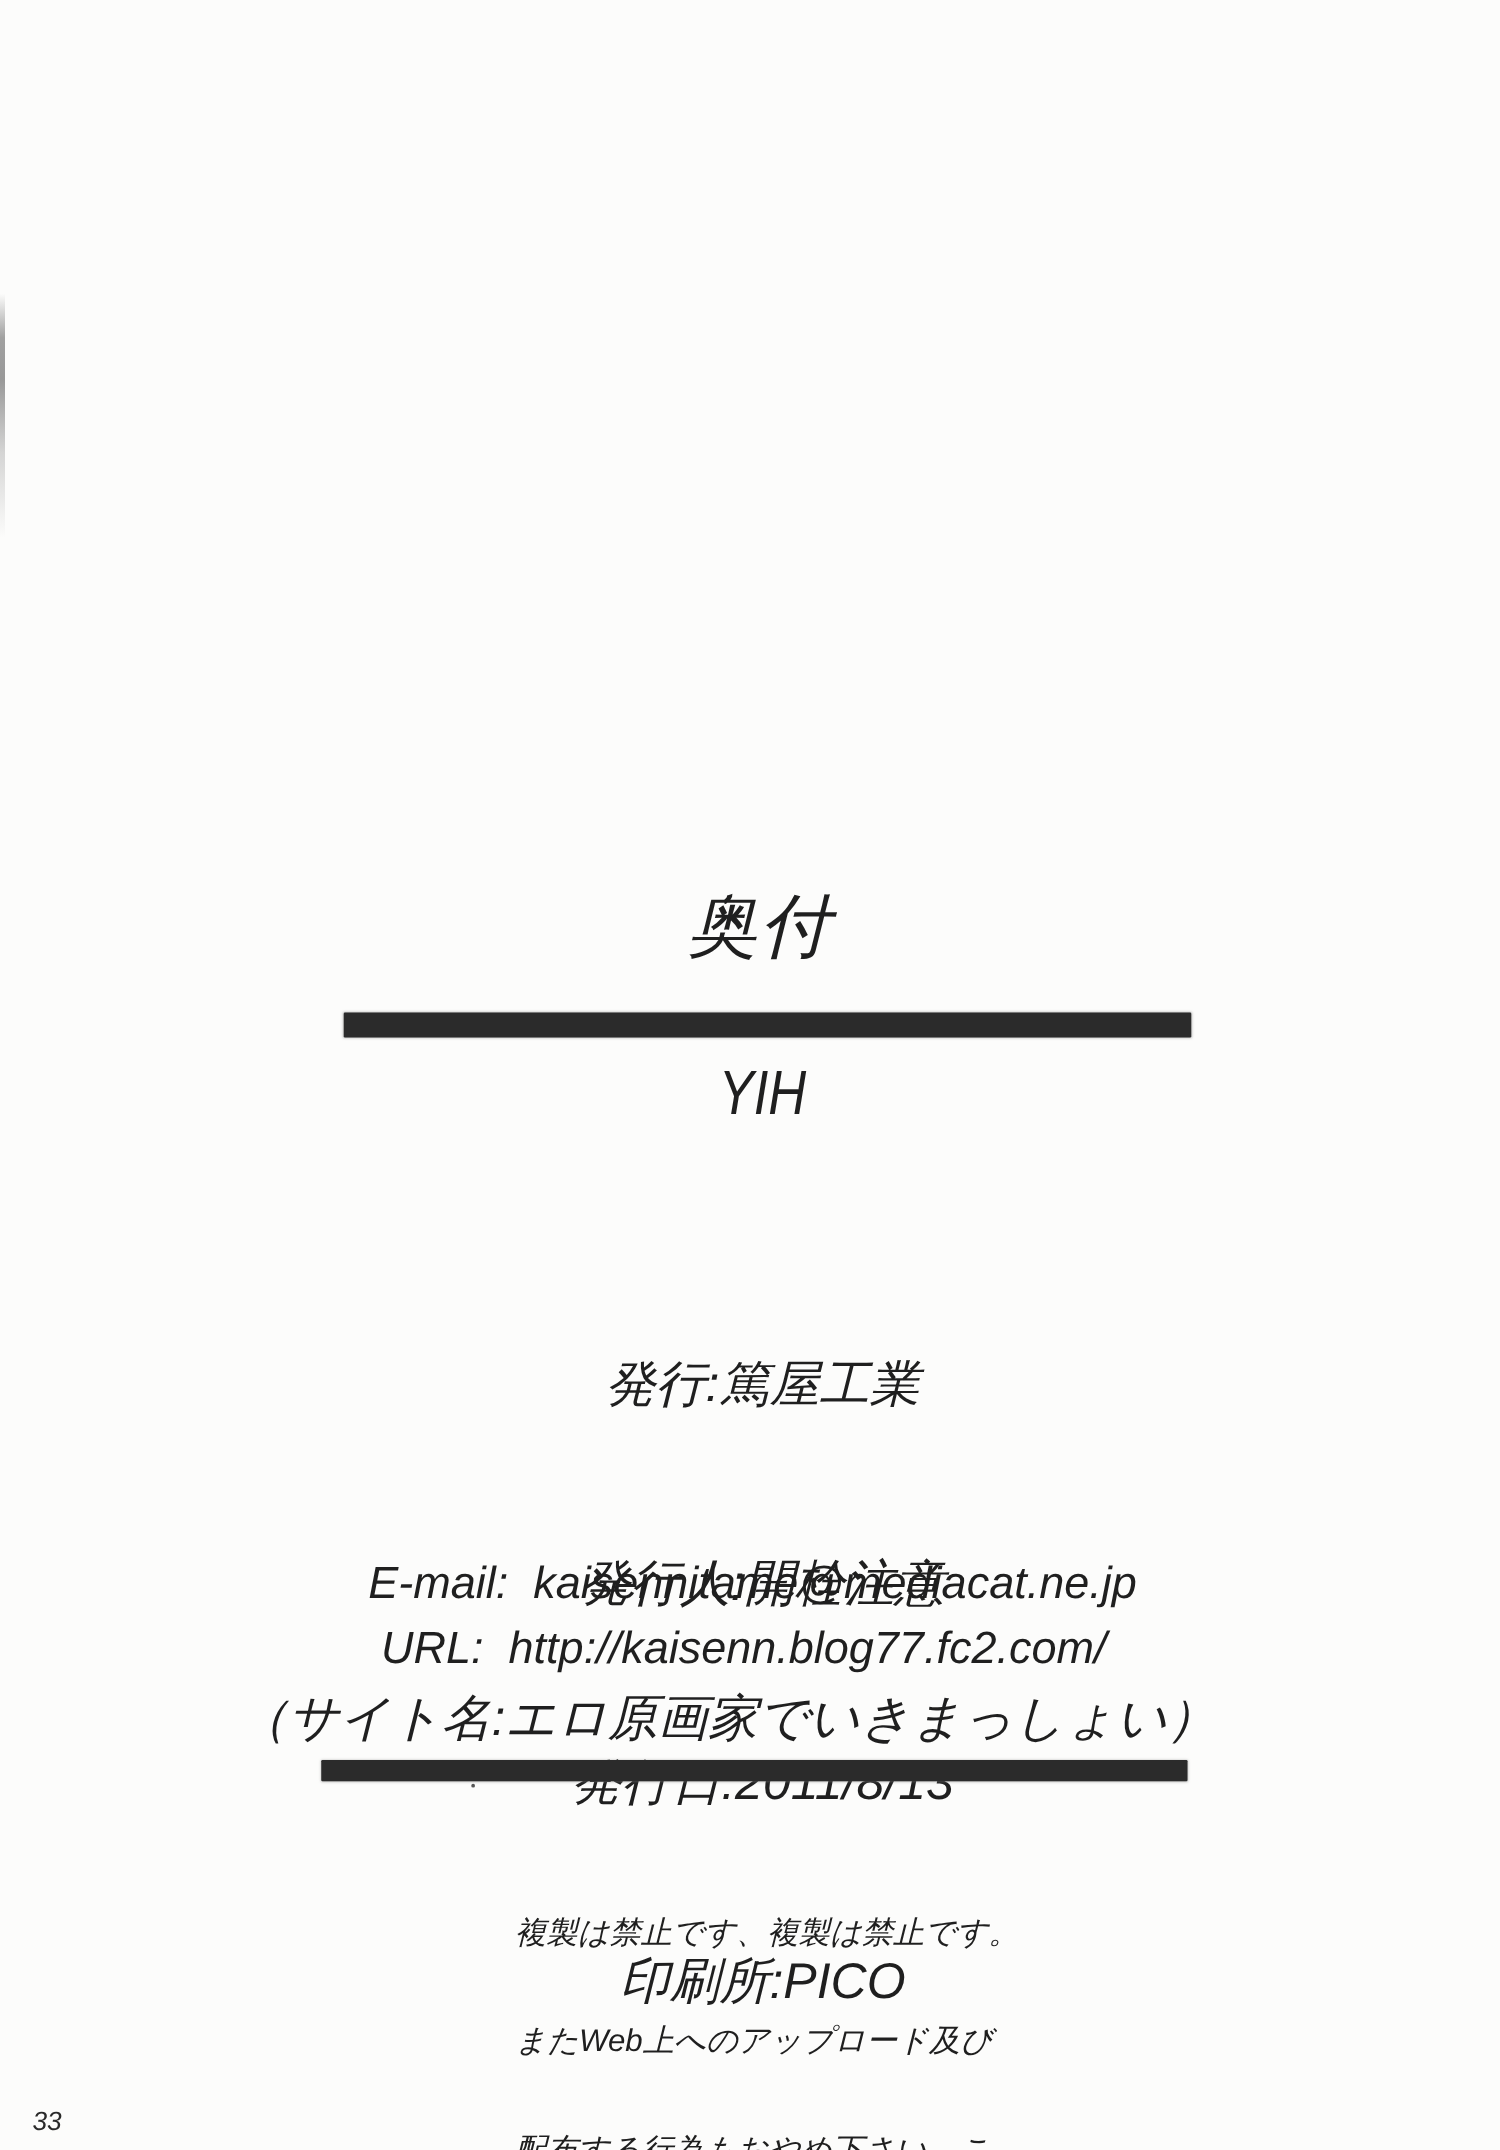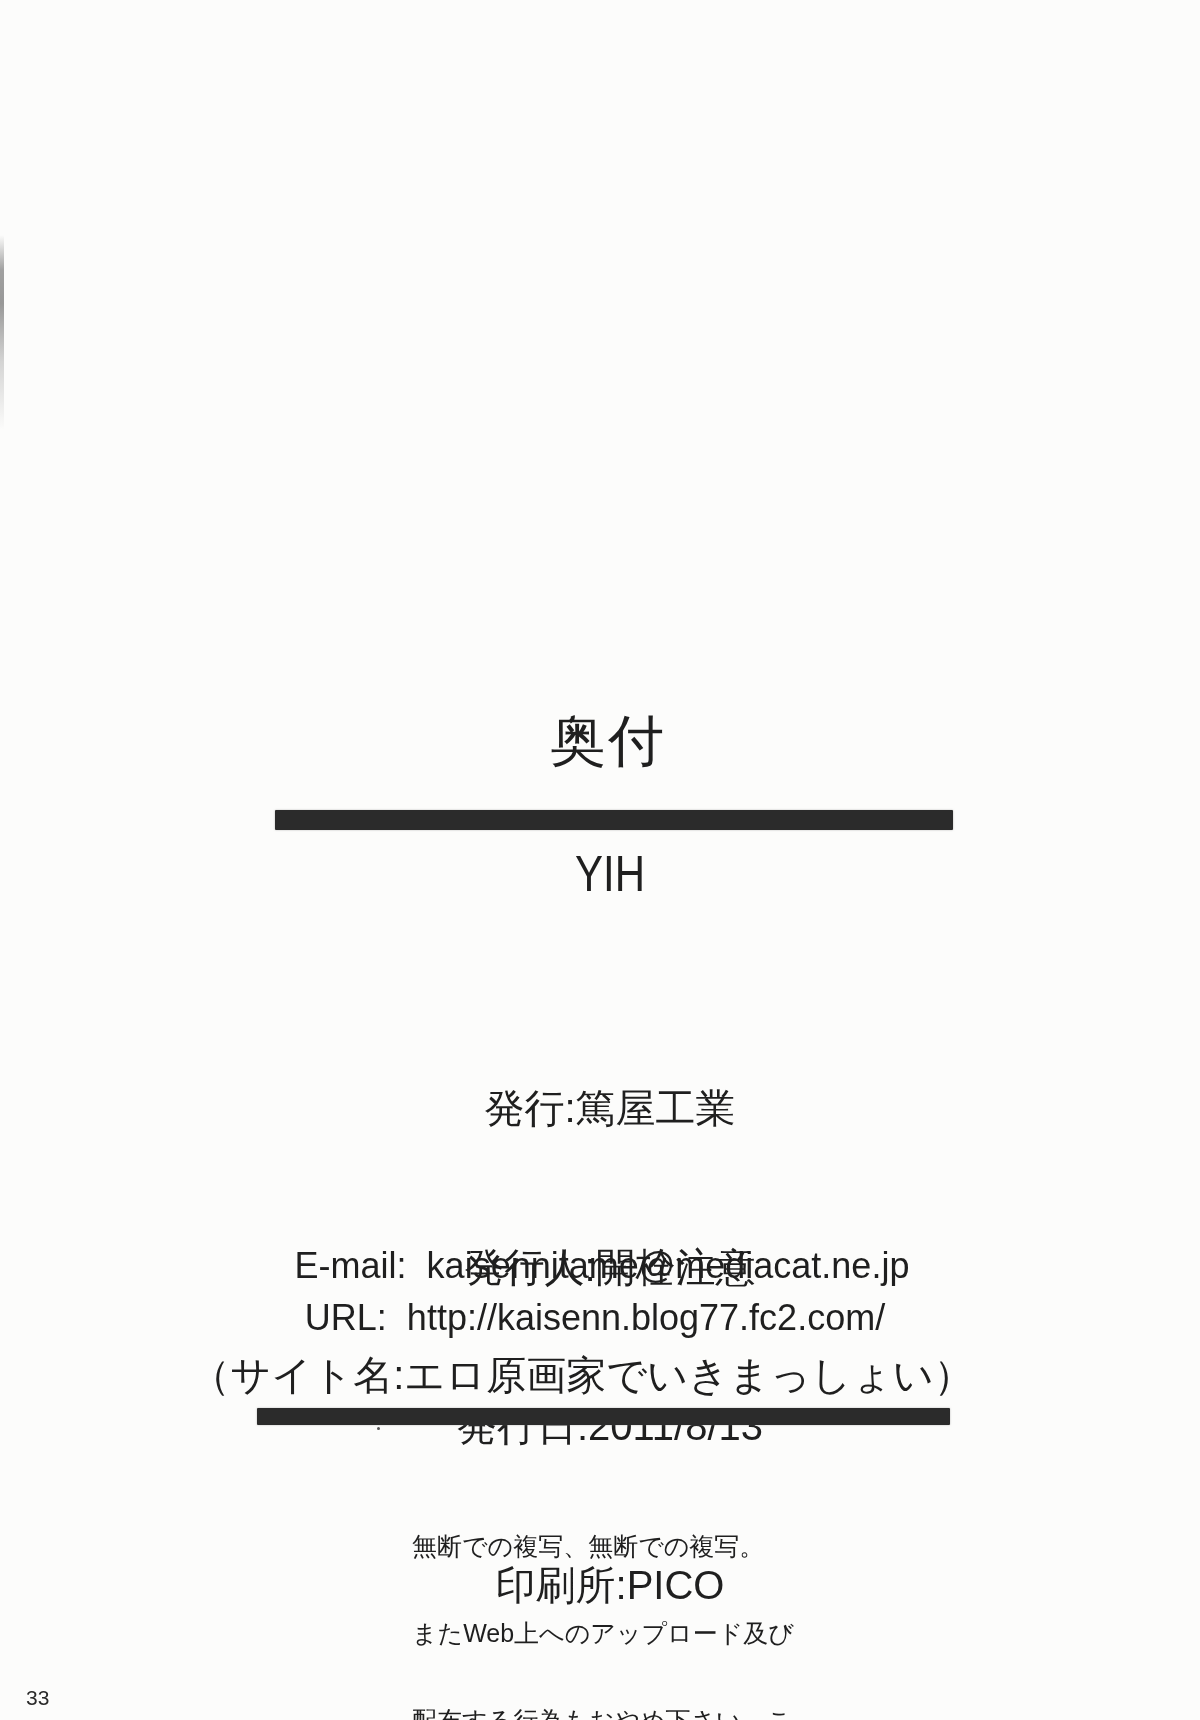--- a/index.html
+++ b/index.html
@@ -12,20 +12,21 @@
     width:1200px;height:1720px;
     background:#e8e8e8;
     font-family:"Liberation Sans","DejaVu Sans",sans-serif;
   }
   .page{
     position:relative;
     width:1200px;height:1720px;
     background:var(--paper);
     color:var(--ink);
     overflow:hidden;
+    font-style:italic;
   }
   .abs{position:absolute;}
   .centerline{
     left:0;right:0;
     text-align:center;
     white-space:pre;
   }
   .title{
     top:706px;
     font-size:56px;
@@ -133,21 +134,21 @@
   <div class="abs centerline email">E-mail:  kaisennitame@mediacat.ne.jp</div>
 
   <div class="abs centerline url">URL:  http://kaisenn.blog77.fc2.com/</div>
 
   <div class="abs centerline sitename">（サイト名:エロ原画家でいきまっしょい）</div>
 
   <div class="abs bar bar-bottom"></div>
   <div class="abs speck"></div>
 
   <div class="abs notice">
-    <div>無断での複写、無断での複写。</div>
+    <div>複製は禁止です、複製は禁止です。</div>
     <div>またWeb上へのアップロード及び</div>
     <div>配布する行為もおやめ下さい。こ</div>
     
     
   </div>
 
   <div class="abs pagenum">33</div>
 
 </div>
 

